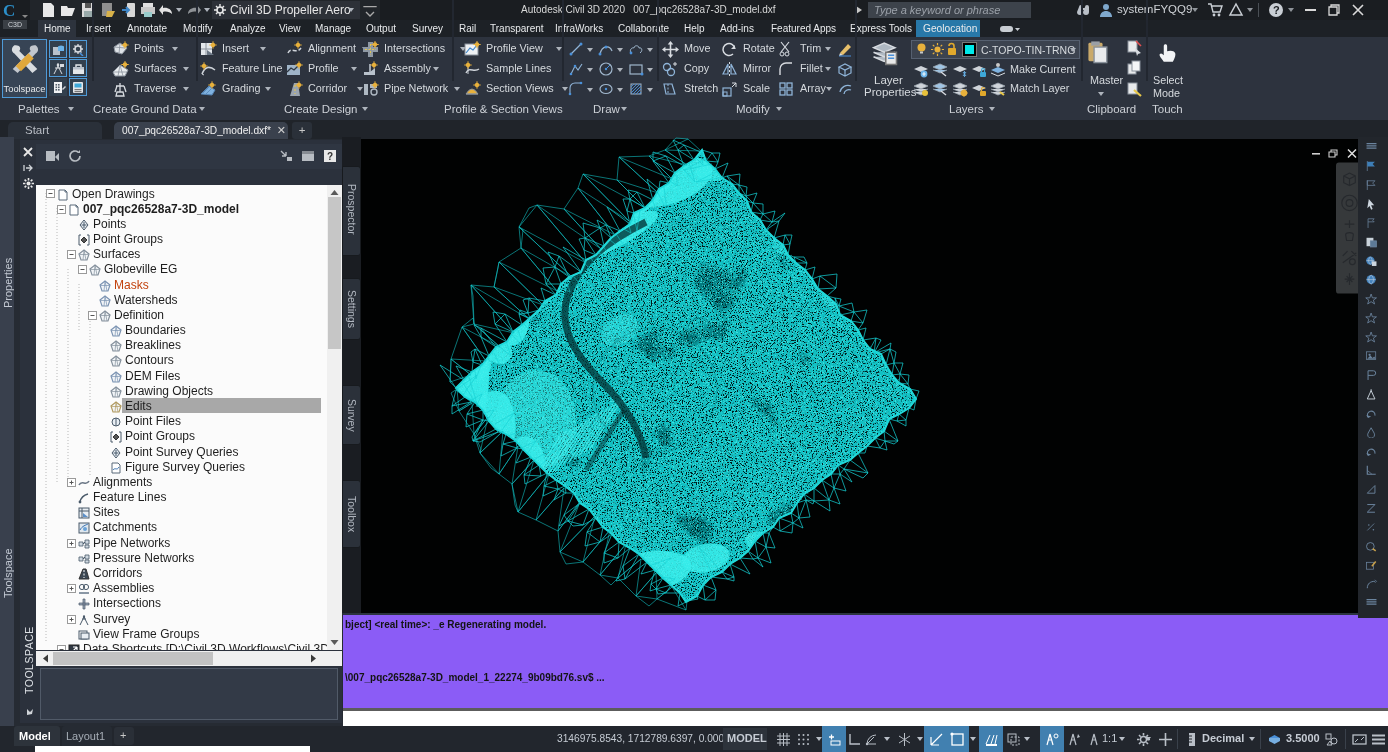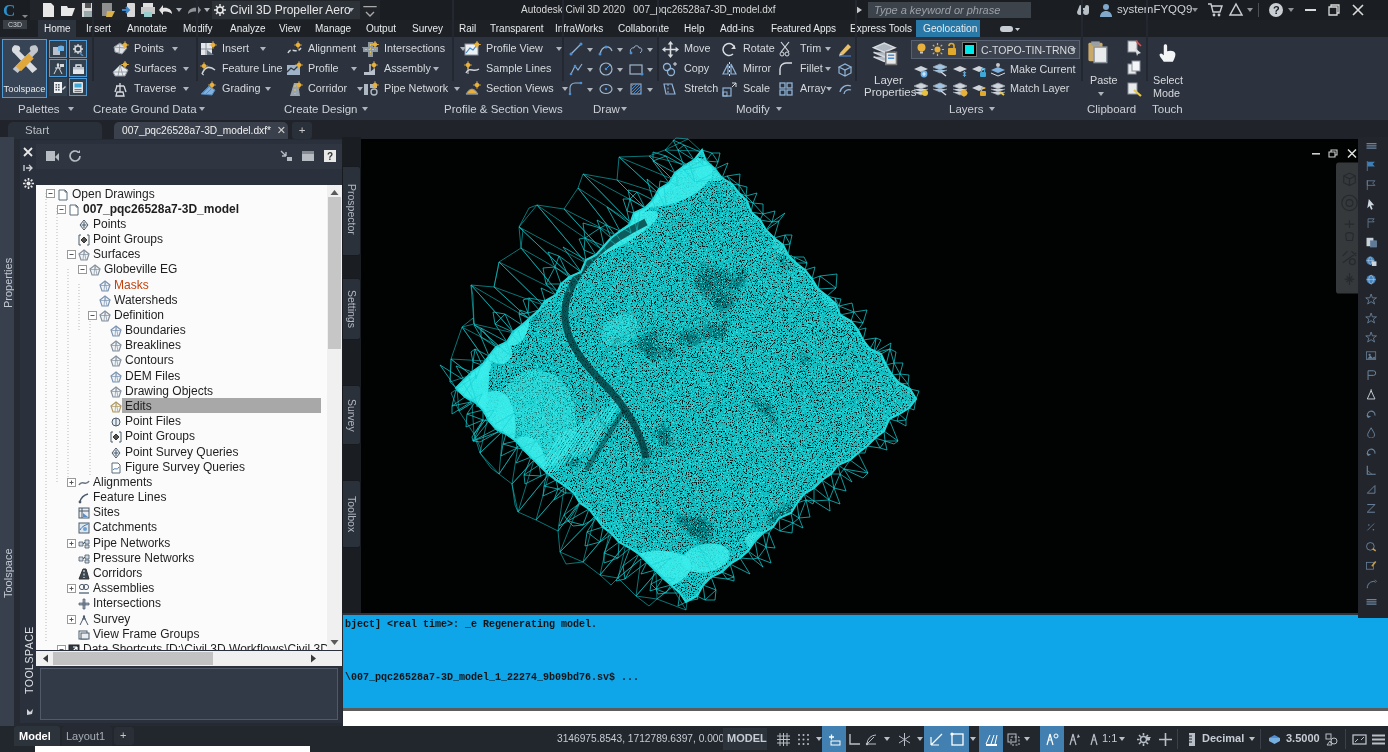--- a/index.html
+++ b/index.html
@@ -39,21 +39,21 @@
 #vscroll{position:absolute;right:0;top:0;width:15px;height:465px;background:#f0f0f0}
 #hscroll{position:absolute;left:0;top:507px;width:306px;height:15px;background:#f0f0f0}
 #pempty{position:absolute;left:4px;top:524px;width:298px;height:52px;background:#333a47;border:1px solid #515a68}
 #vtabs{position:absolute;left:342px;top:137px;width:19px;height:476px;background:#1a1d22}
 .vtab{position:absolute;left:0;width:19px;background:#2b313a;border:1px solid #171a1e;border-radius:0 3px 3px 0}
 .vtab span{position:absolute;left:15px;color:#b0b6bf;font-size:10.5px;transform:rotate(90deg);transform-origin:0 0;white-space:nowrap}
 #canvas{position:absolute;left:361px;top:139px;width:1027px;height:474px;background:#010202}
 #canvasline{position:absolute;left:343px;top:613px;width:1015px;height:2px;background:#2c3440;z-index:30}
 #rightbar{position:absolute;left:1358px;top:137px;width:30px;height:481px;background:#22262c;z-index:35}
 
-#cmd{position:absolute;left:343px;top:613px;width:1045px;height:95px;background:#0ea5e9;font-family:Liberation Mono, monospace;font-size:10px;font-weight:600;color:#141414}
+#cmd{position:absolute;left:343px;top:613px;width:1045px;height:95px;background:#8b5cf6;font-family:Liberation Sans, sans-serif;font-size:10px;font-weight:600;color:#141414}
 #cmd div{position:absolute;left:2px;white-space:pre}
 #cmddiv{position:absolute;left:343px;top:708px;width:1045px;height:3px;background:#5c5c5c}
 #wstrip{position:absolute;left:343px;top:711px;width:1045px;height:15px;background:#fff}
 
 #status{position:absolute;left:0;top:726px;width:1388px;height:26px;background:#22262d}
 .st{position:absolute;font-size:11px;color:#c6ccd4;top:6px;white-space:nowrap}
 .stbtn{position:absolute;top:0;height:26px}
 .blue{background:#4180b0}
 .sep{position:absolute;top:3px;width:1px;height:20px;background:#3a414b}
 #botwhite{position:absolute;left:35px;top:746px;width:275px;height:6px;background:#fff}
@@ -552,21 +552,21 @@
         <div class="rlbl" style="left:1010px;top:63px">Make Current</div>
         <div class="rlbl" style="left:1010px;top:82px">Match Layer</div>
         <div class="plabel" style="left:949px">Layers</div>
         <div class="dar" style="left:989px;top:107px"></div>
         <div class="pdiv" style="left:1081px"></div>
         <svg class="abs" style="left:1087px;top:40px" width="24" height="24" viewBox="0 0 17 17">
           <rect x="1" y="2" width="10" height="13" rx="1" fill="#c9a96a"></rect>
           <rect x="3" y="1" width="6" height="3" fill="#9a9fa6"></rect>
           <rect x="5" y="5" width="9" height="11" fill="#e8eaec" stroke="#8a929c"></rect>
         </svg>
-        <div class="rlbl" style="left:1090px;top:74px">Paste</div>
+        <div class="rlbl" style="left:1090px;top:74px">Master</div>
         <div class="dar" style="left:1098px;top:92px"></div>
         <svg class="abs" style="left:1126px;top:39px" width="17" height="17" viewBox="0 0 17 17">
           <rect x="2" y="2" width="9" height="11" fill="#e8eaec" stroke="#8a929c"></rect>
           <path d="M9 9l6 5-3 1-1 2z" fill="#d7dbe0"></path>
           <path d="M10 2l5 5" stroke="#e05050" stroke-width="1.6"></path>
         </svg>
         <svg class="abs" style="left:1126px;top:60px" width="17" height="17" viewBox="0 0 17 17">
           <rect x="2" y="4" width="8" height="10" fill="#e8eaec" stroke="#8a929c"></rect>
           <rect x="6" y="1" width="8" height="10" fill="#f4f6f8" stroke="#8a929c"></rect>
         </svg>

